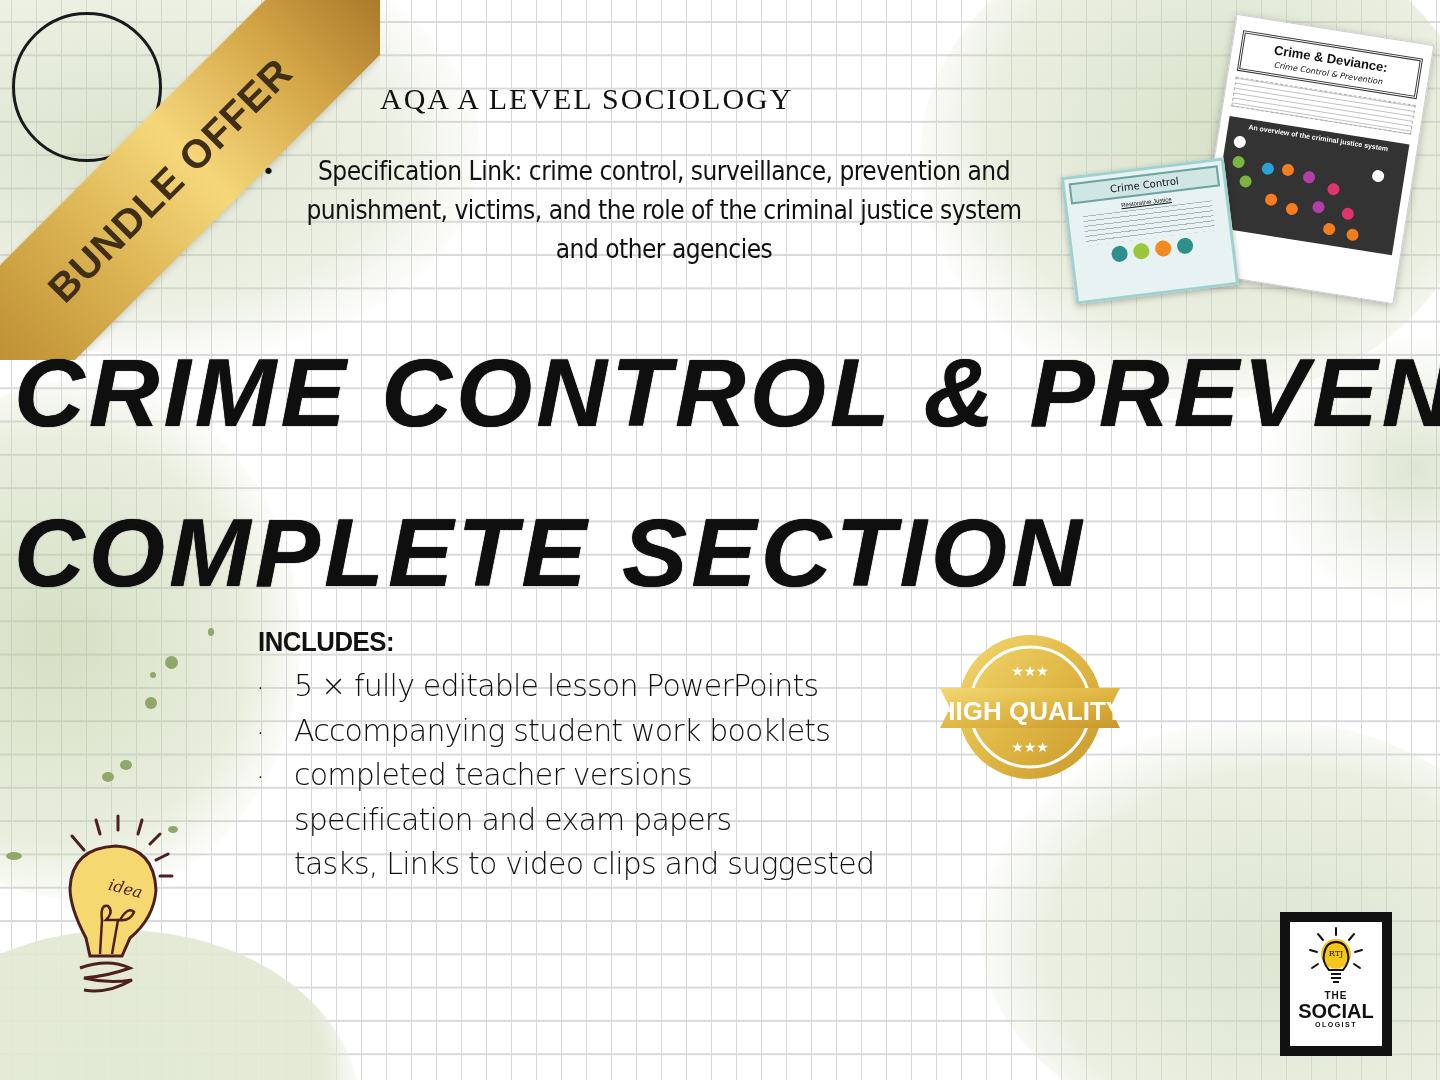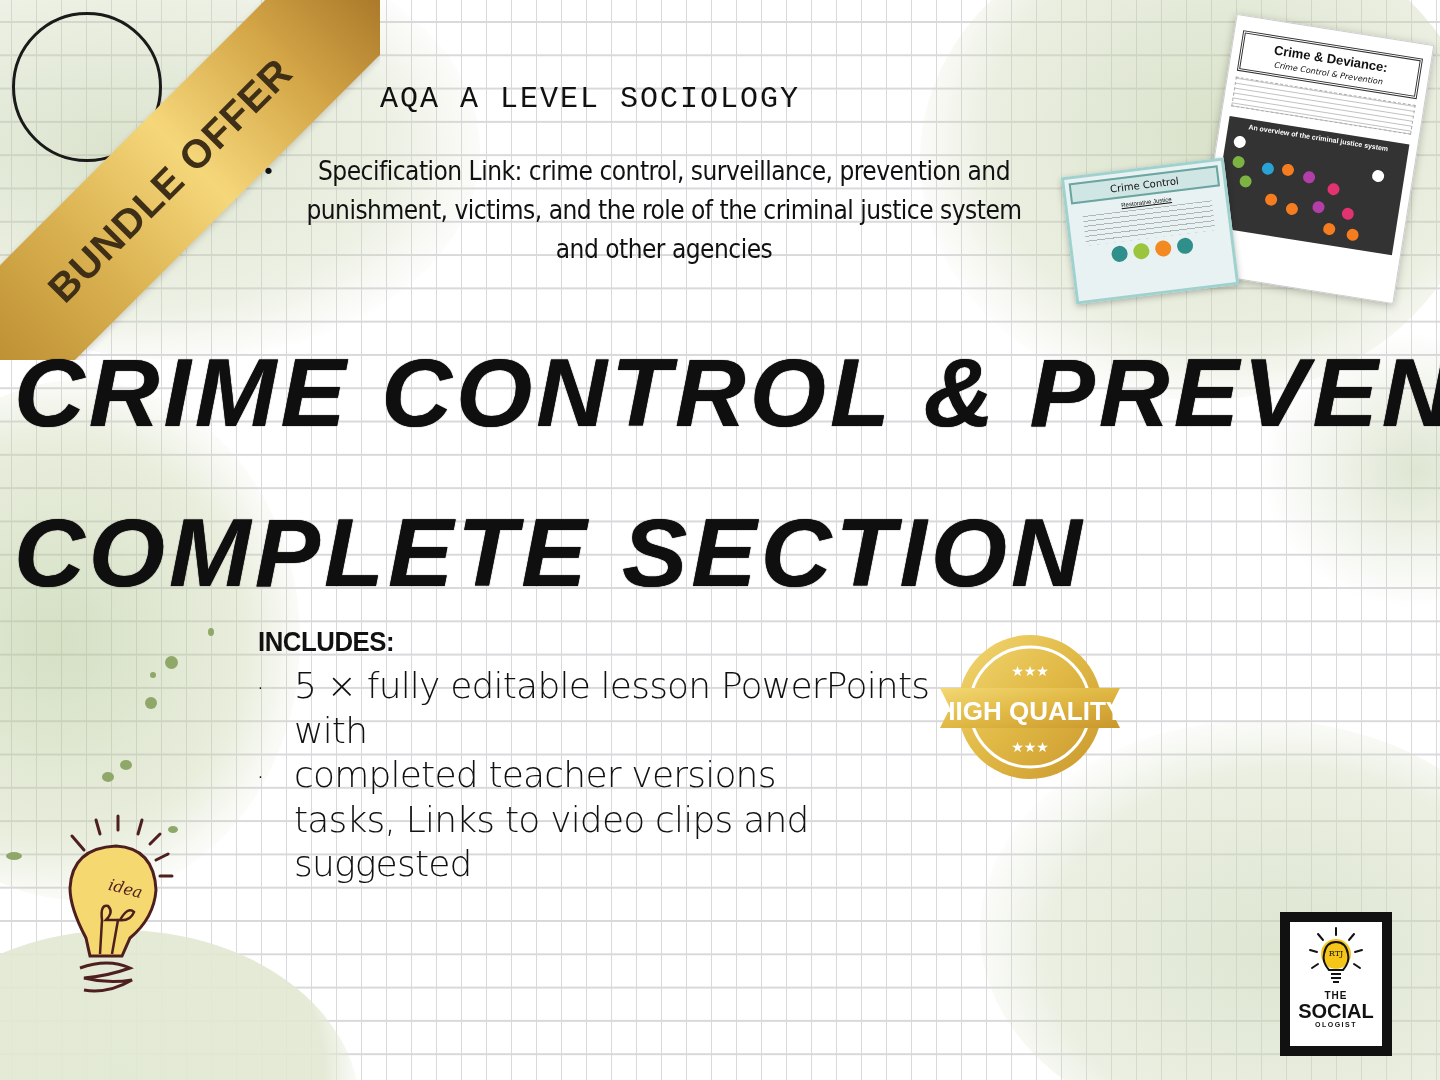--- a/index.html
+++ b/index.html
@@ -41,21 +41,21 @@
     position: absolute; left: -110px; top: 120px; width: 560px; height: 120px;
     transform: rotate(-45deg);
     background: linear-gradient(90deg, #b88a2e 0%, #d9b04f 30%, #f5d77a 55%, #d2a445 80%, #a9782a 100%);
     display: flex; align-items: center; justify-content: center;
     box-shadow: 0 2px 6px rgba(0,0,0,0.15);
   }
   .ribbon span { font-family: "Liberation Sans", sans-serif; font-weight: 700; font-size: 40px;
     color: #3f2f17; letter-spacing: 1px; }
 
   
-  .subject { position: absolute; left: 380px; top: 82px; font-family: Liberation Mono, monospace;
+  .subject { position: absolute; left: 380px; top: 82px; font-family: Liberation Serif, serif;
     font-size: 30px; letter-spacing: 2px; color: #111; font-weight: 300; }
   .spec { position: absolute; left: 262px; top: 152px; width: 760px;
     font-family: "DejaVu Sans", sans-serif; font-size: 26px; line-height: 39px; color: #111; }
   .spec .bullet { position: absolute; left: 0; top: 0; font-size: 22px; }
   .spec .text { display: block; padding-left: 44px; font-stretch: condensed; letter-spacing: -0.5px; text-align: center; }
 
   
   .doc-sheet {
     position: absolute; left: 1215px; top: 28px; width: 200px; height: 262px;
     background: #fff; transform: rotate(9deg); border: 1px solid #ccc;
@@ -87,21 +87,21 @@
   .title-line { position: absolute; left: 14px; font-family: "Liberation Sans", sans-serif;
     font-weight: 900; font-style: italic; color: #0f0f0f; letter-spacing: 4px; white-space: nowrap;
     transform: scaleX(1.02); transform-origin: left; text-shadow: 0 0 1px #000; }
   .title-1 { top: 338px; font-size: 96px; }
   .title-2 { top: 498px; font-size: 96px; }
 
   
   .includes-head { position: absolute; left: 258px; top: 626px; font-family: "Liberation Sans", sans-serif;
     font-weight: 700; font-size: 28px; color: #111; letter-spacing: -0.5px; transform: scaleX(0.92); transform-origin: left; }
   .includes-list { position: absolute; left: 254px; top: 664px; width: 700px; list-style: none;
-    font-family: "DejaVu Sans", sans-serif; font-size: 36px; line-height: 44.5px; color: #111; }
+    font-family: "DejaVu Sans", sans-serif; font-size: 30px; line-height: 44.5px; color: #111; }
   .includes-list li { position: relative; padding-left: 40px; letter-spacing: -0.8px; font-weight: 300; }
   .includes-list li::before { content: "."; position: absolute; left: 2px; top: -6px; font-size: 28px; }
   .includes-list li.nobullet::before { content: ""; }
 
   
   .badge { position: absolute; left: 940px; top: 632px; width: 180px; height: 150px; }
 
   
   .idea-bulb { position: absolute; left: 50px; top: 808px; width: 130px; height: 210px; }
 
@@ -185,22 +185,23 @@
     <i style="background:#2f8f8a"></i>
   </div>
 </div>
 
 <div class="title-line title-1">CRIME CONTROL &amp; PREVENTION</div>
 <div class="title-line title-2">COMPLETE SECTION</div>
 
 <div class="includes-head">INCLUDES:</div>
 <ul class="includes-list">
   <li>5 × fully editable lesson PowerPoints</li>
-  <li class="nobullet">with</li>
+  <li>Accompanying student work booklets</li>
   <li>completed teacher versions</li>
+  <li class="nobullet">specification and exam papers</li>
   <li class="nobullet">tasks, Links to video clips and suggested</li>
 </ul>
 
 <svg class="badge" viewBox="0 0 180 150">
   <defs>
     <linearGradient id="gold" x1="0" y1="0" x2="1" y2="1">
       <stop offset="0" stop-color="#f3d874"></stop>
       <stop offset="0.5" stop-color="#e0b844"></stop>
       <stop offset="1" stop-color="#c9962c"></stop>
     </linearGradient>

